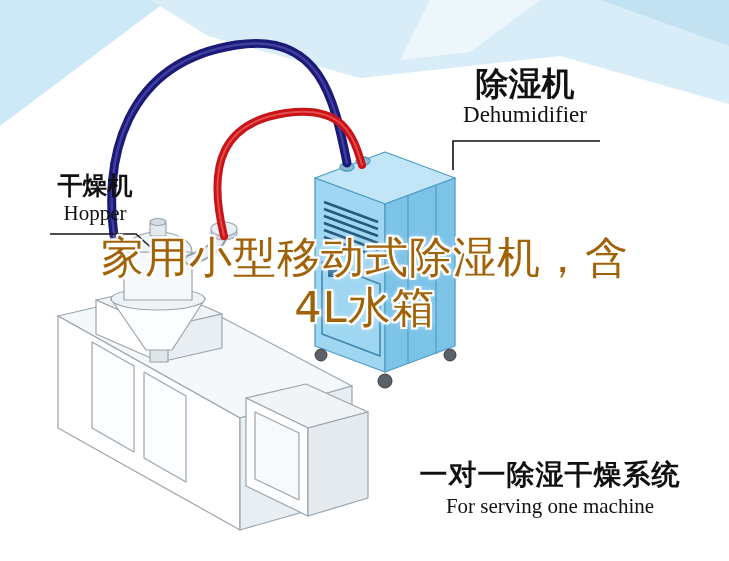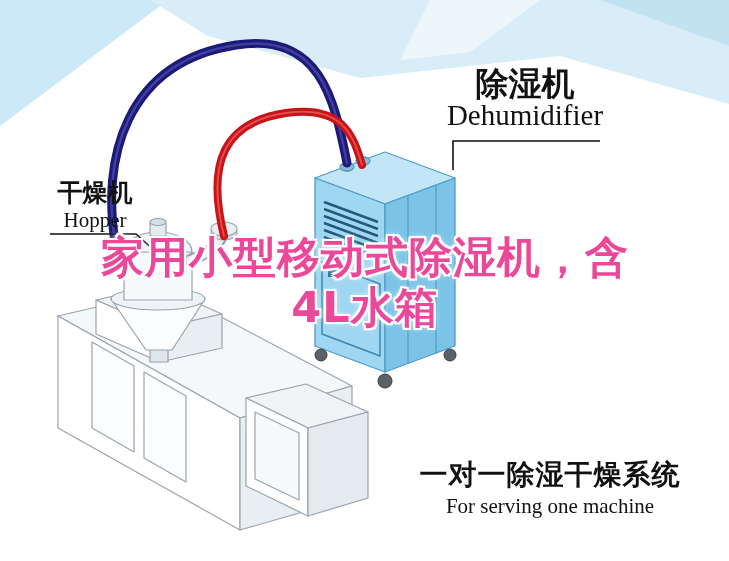--- a/index.html
+++ b/index.html
@@ -6,30 +6,30 @@
   .canvas{
     position:relative;width:729px;height:561px;overflow:hidden;background:#ffffff;
     font-family:"DejaVu Sans","Liberation Sans",sans-serif;
   }
   .scene{position:absolute;left:0;top:0;z-index:1;}
   .label{position:absolute;z-index:2;text-align:center;color:#111;}
   .label .zh{font-weight:bold;}
   .label .en{font-family:"Liberation Serif","DejaVu Serif",serif;}
   .dehumidifier-label{left:440px;top:68px;width:170px;}
   .dehumidifier-label .zh{font-size:33px;line-height:32px;}
-  .dehumidifier-label .en{font-size:29px;line-height:30px;}
-  .hopper-label{left:36px;top:178px;width:118px;}
+  .dehumidifier-label .en{font-size:23px;line-height:30px;}
+  .hopper-label{left:36px;top:171px;width:118px;}
   .hopper-label .zh{font-size:25px;line-height:29px;}
   .hopper-label .en{font-size:21px;line-height:27px;}
   .system-label{left:400px;top:450px;width:300px;margin-top:8px;}
   .system-label .zh{font-size:28px;line-height:34px;letter-spacing:1px;}
   .system-label .en{font-size:21px;line-height:28px;text-align:center;}
   .main-title{
     position:absolute;z-index:3;left:60px;top:232px;width:610px;text-align:center;
-    font-size:43px;font-weight:bold;color:#ec4899;line-height:50px;letter-spacing:1px;
+    font-size:43px;font-weight:normal;color:#a16207;line-height:50px;letter-spacing:1px;
     text-shadow:-2px -2px 0 #fff,2px -2px 0 #fff,-2px 2px 0 #fff,2px 2px 0 #fff,
                 0 -2px 0 #fff,0 2px 0 #fff,-2px 0 0 #fff,2px 0 0 #fff,0 0 7px #fff;
   }
 </style>
 </head>
 <body>
 
 <div class="canvas">
 
   <svg class="scene" width="729" height="561" viewBox="0 0 729 561">

